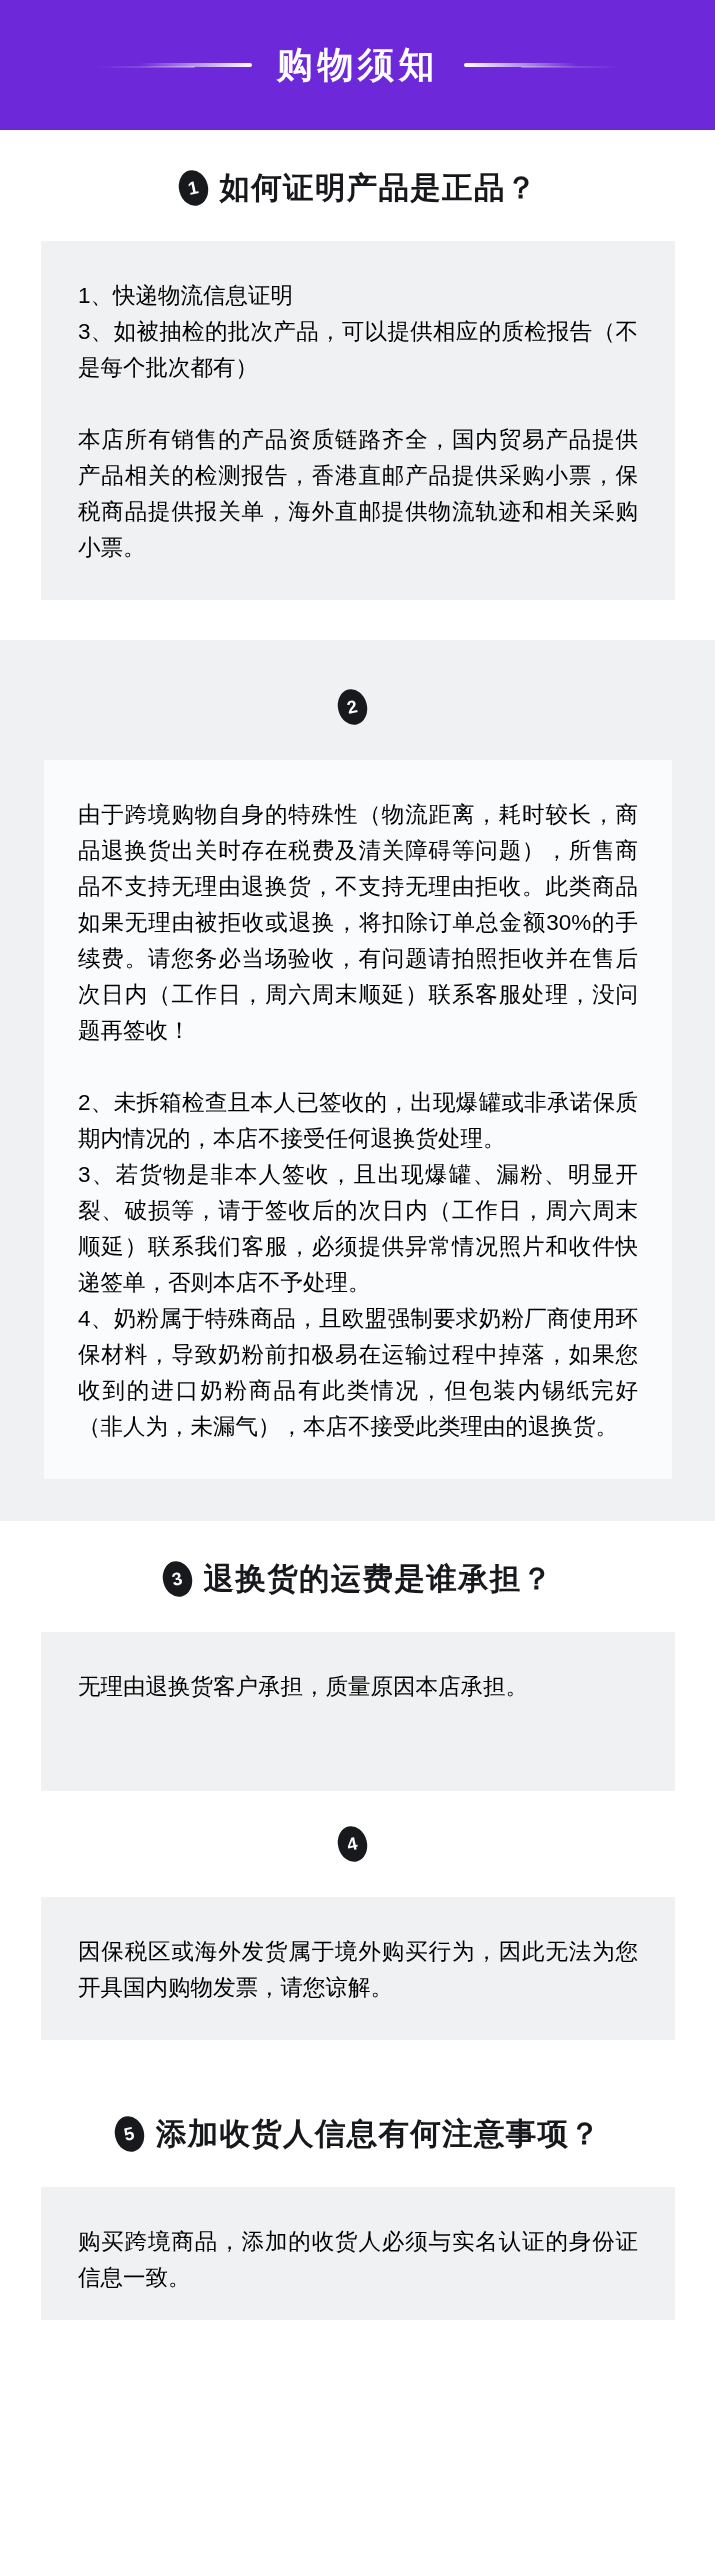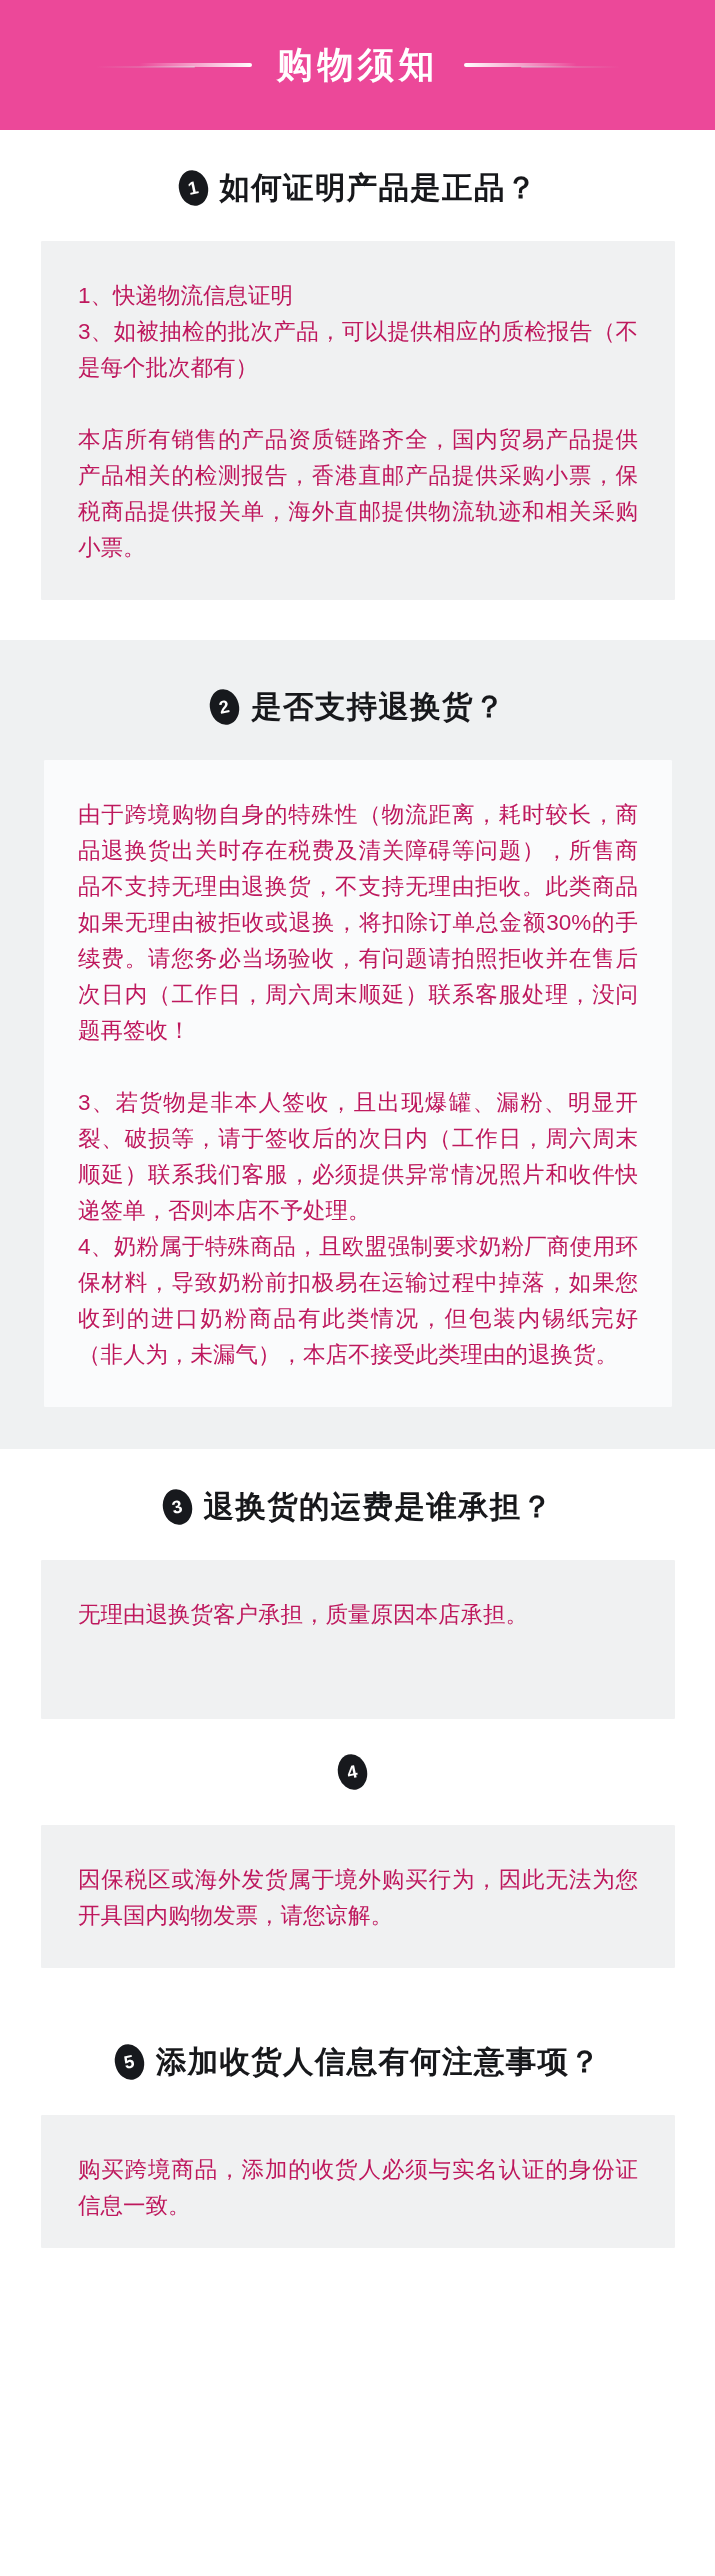--- a/index.html
+++ b/index.html
@@ -3,21 +3,21 @@
 <meta charset="utf-8">
 <style>
   html,body{margin:0;padding:0;background:#ffffff;}
   body{
     width:716px;min-height:2576px;margin:0 auto;
     font-family:"Liberation Sans","DejaVu Sans",sans-serif;
     -webkit-font-smoothing:antialiased;
   }
   
   .banner{
-    height:130px;background:#ec4899;
+    height:130px;background:#6d28d9;
     display:flex;align-items:center;justify-content:center;
   }
   .banner h1{
     margin:0;color:#ffffff;font-size:36px;font-weight:700;
     letter-spacing:4.6px;line-height:1;
   }
   .deco{position:relative;width:156px;height:10.6px;flex:0 0 auto;}
   .deco-left{margin-right:25px;}
   .deco-right{margin-left:25px;}
   .deco i{position:absolute;display:block;border-radius:2.7px;}
@@ -53,21 +53,21 @@
     transform:rotate(-14deg);
   }
   .badge b{
     color:#ffffff;font-size:18px;font-weight:700;font-style:normal;
     transform:rotate(2deg);
   }
   
   .box{
     margin:33px 41px 0;background:#f0f1f2;border-radius:1.3px;
     padding:37px 37px 34px;
-    font-size:22.5px;line-height:36px;color:#be185d;
+    font-size:22.5px;line-height:36px;color:#000000;
     text-align:justify;
   }
   .box p{margin:0;}
   .box p.gap{margin-bottom:36px;}
   .box.pad-tall{padding-bottom:86px;}
   .box.pad-short{padding-bottom:24px;}
   
   .sec-auth .sec-head{padding-top:37px;}
   .band{
     margin-top:40px;background:#eff1f2;
@@ -108,24 +108,24 @@
     <p class="gap">3、如被抽检的批次产品，可以提供相应的质检报告（不是每个批次都有）</p>
     <p>本店所有销售的产品资质链路齐全，国内贸易产品提供产品相关的检测报告，香港直邮产品提供采购小票，保税商品提供报关单，海外直邮提供物流轨迹和相关采购小票。</p>
   </div>
 </section>
 
 <section class="sec band">
   <div class="sec-head">
     <span class="badge">
         <b>2</b>
       </span>
-    <h2>是否支持退换货？</h2>
   </div>
   <div class="box">
     <p class="gap">由于跨境购物自身的特殊性（物流距离，耗时较长，商品退换货出关时存在税费及清关障碍等问题），所售商品不支持无理由退换货，不支持无理由拒收。此类商品如果无理由被拒收或退换，将扣除订单总金额30%的手续费。请您务必当场验收，有问题请拍照拒收并在售后次日内（工作日，周六周末顺延）联系客服处理，没问题再签收！</p>
+    <p>2、未拆箱检查且本人已签收的，出现爆罐或非承诺保质期内情况的，本店不接受任何退换货处理。</p>
     <p>3、若货物是非本人签收，且出现爆罐、漏粉、明显开裂、破损等，请于签收后的次日内（工作日，周六周末顺延）联系我们客服，必须提供异常情况照片和收件快递签单，否则本店不予处理。</p>
     <p>4、奶粉属于特殊商品，且欧盟强制要求奶粉厂商使用环保材料，导致奶粉前扣极易在运输过程中掉落，如果您收到的进口奶粉商品有此类情况，但包装内锡纸完好（非人为，未漏气），本店不接受此类理由的退换货。</p>
   </div>
 </section>
 
 <section class="sec sec-freight">
   <div class="sec-head">
     <span class="badge">
         <b>3</b>
       </span>

